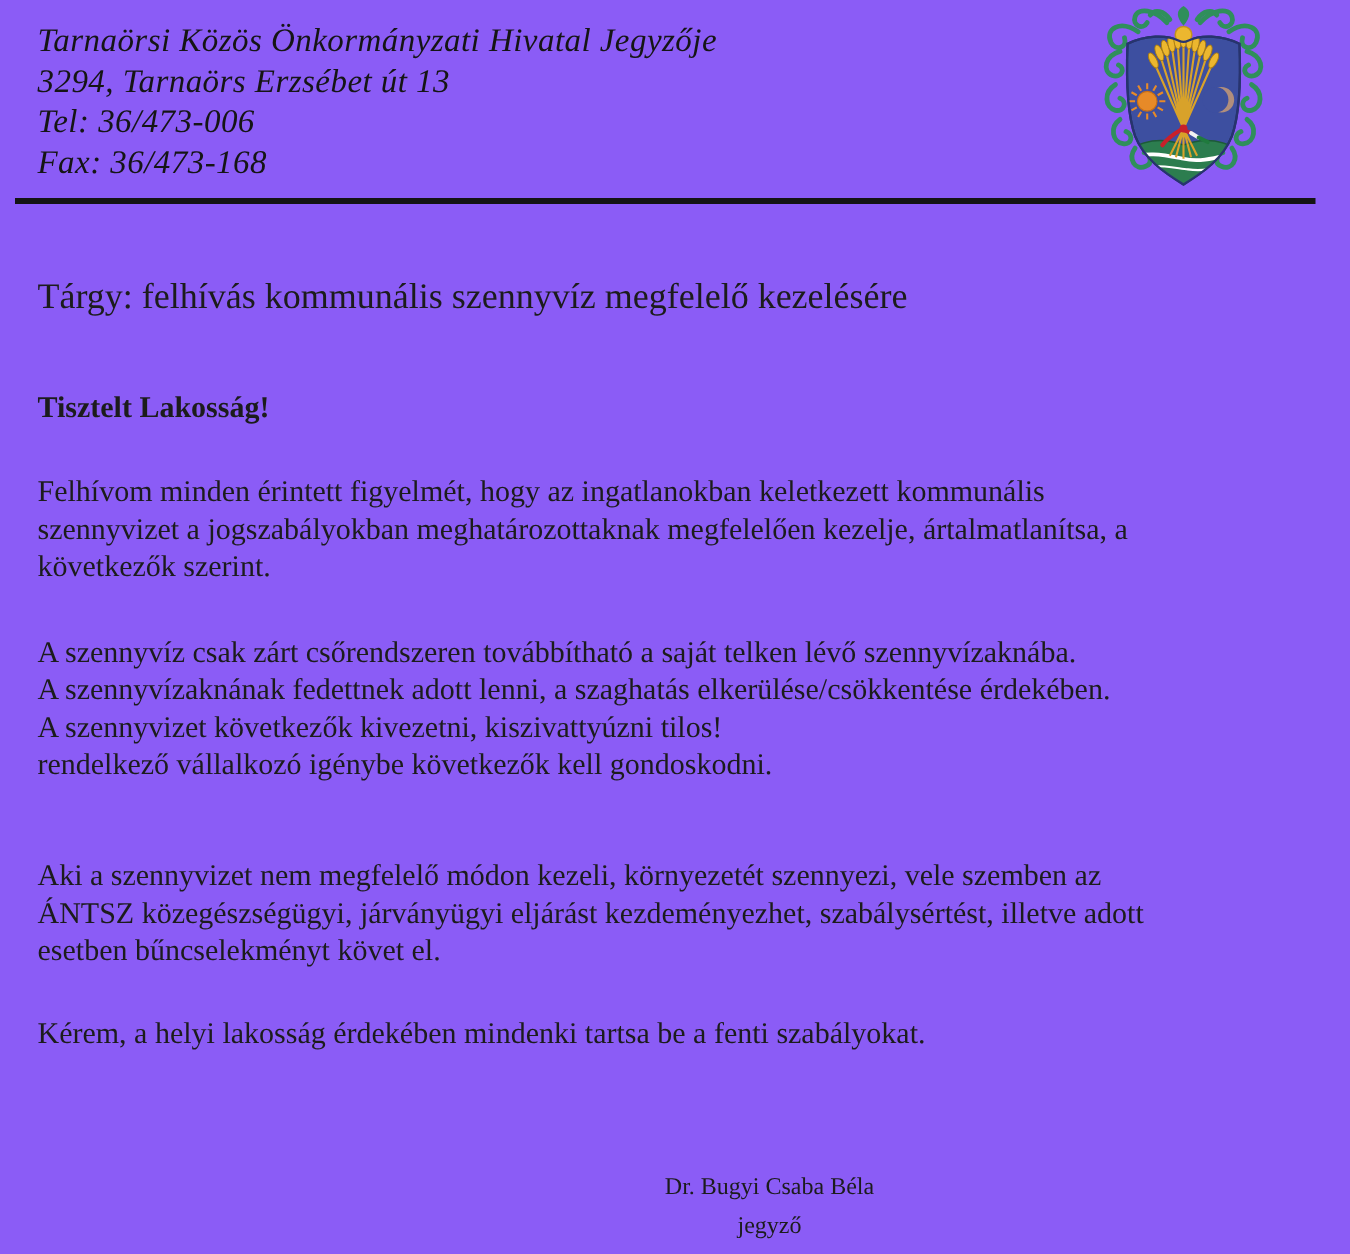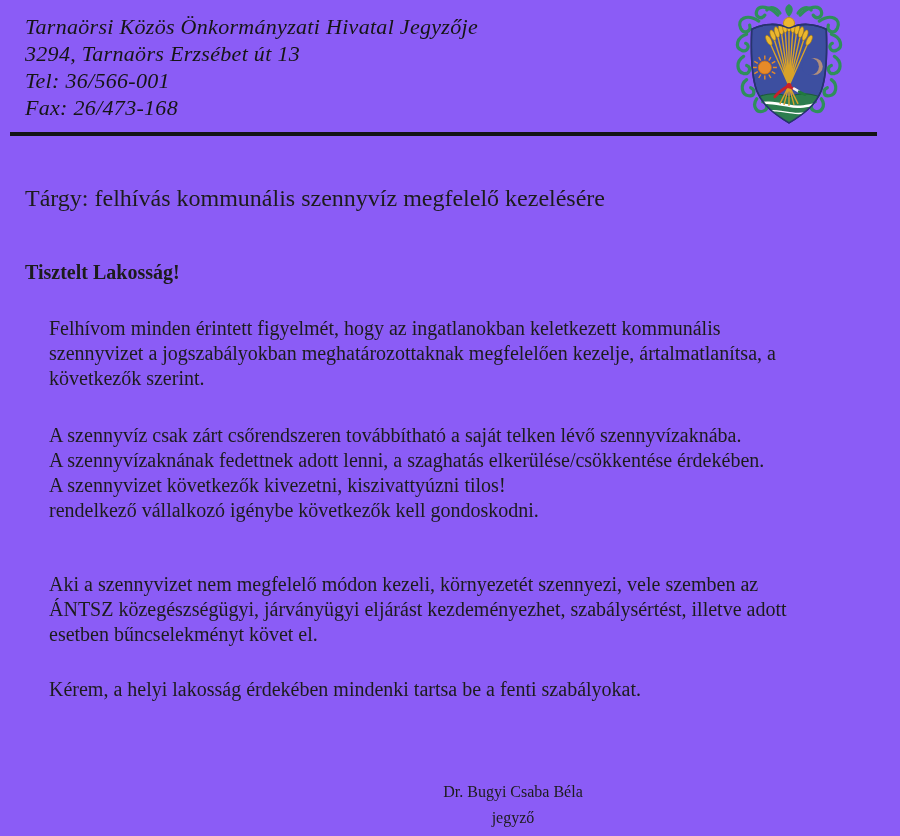--- a/index.html
+++ b/index.html
@@ -52,21 +52,20 @@
     top: 261px;
     font-size: 20px;
     font-weight: bold;
     white-space: nowrap;
   }
   .para {
     position: absolute;
     left: 25px;
     width: 850px;
     font-size: 20px;
-    margin-left: 24px;
   }
   .para .line {
     line-height: 25px;
     white-space: nowrap;
   }
   .p-intro   { top: 316px; }
   .p-rules   { top: 423px; }
   .p-warning { top: 572px; }
   .p-closing { top: 677px; }
   .signature {
@@ -80,22 +79,22 @@
   }
 </style>
 </head>
 <body>
 
 <div class="page">
 
   <header class="letterhead">
     <div>Tarnaörsi Közös Önkormányzati Hivatal Jegyzője</div>
     <div>3294, Tarnaörs Erzsébet út 13</div>
-    <div>Tel: 36/566-001</div>
-    <div>Fax: 26/473-168</div>
+    <div>Tel: 36/473-006</div>
+    <div>Fax: 36/473-168</div>
   </header>
 
   <svg class="coa" viewBox="0 0 110 121" xmlns="http://www.w3.org/2000/svg">
     <defs>
       <clipPath id="sc">
         <path d="M18 25 C30 19 44 19 52 23 C54 24 56 24 58 23 C66 19 80 19 92 25 C93 50 92 72 87 86 C81 101 68 110 55 118 C42 110 29 101 23 86 C18 72 17 50 18 25 Z"></path>
       </clipPath>
     </defs>
 
     <g stroke="#2f8f5b" stroke-width="3.2" fill="none" stroke-linecap="round">

